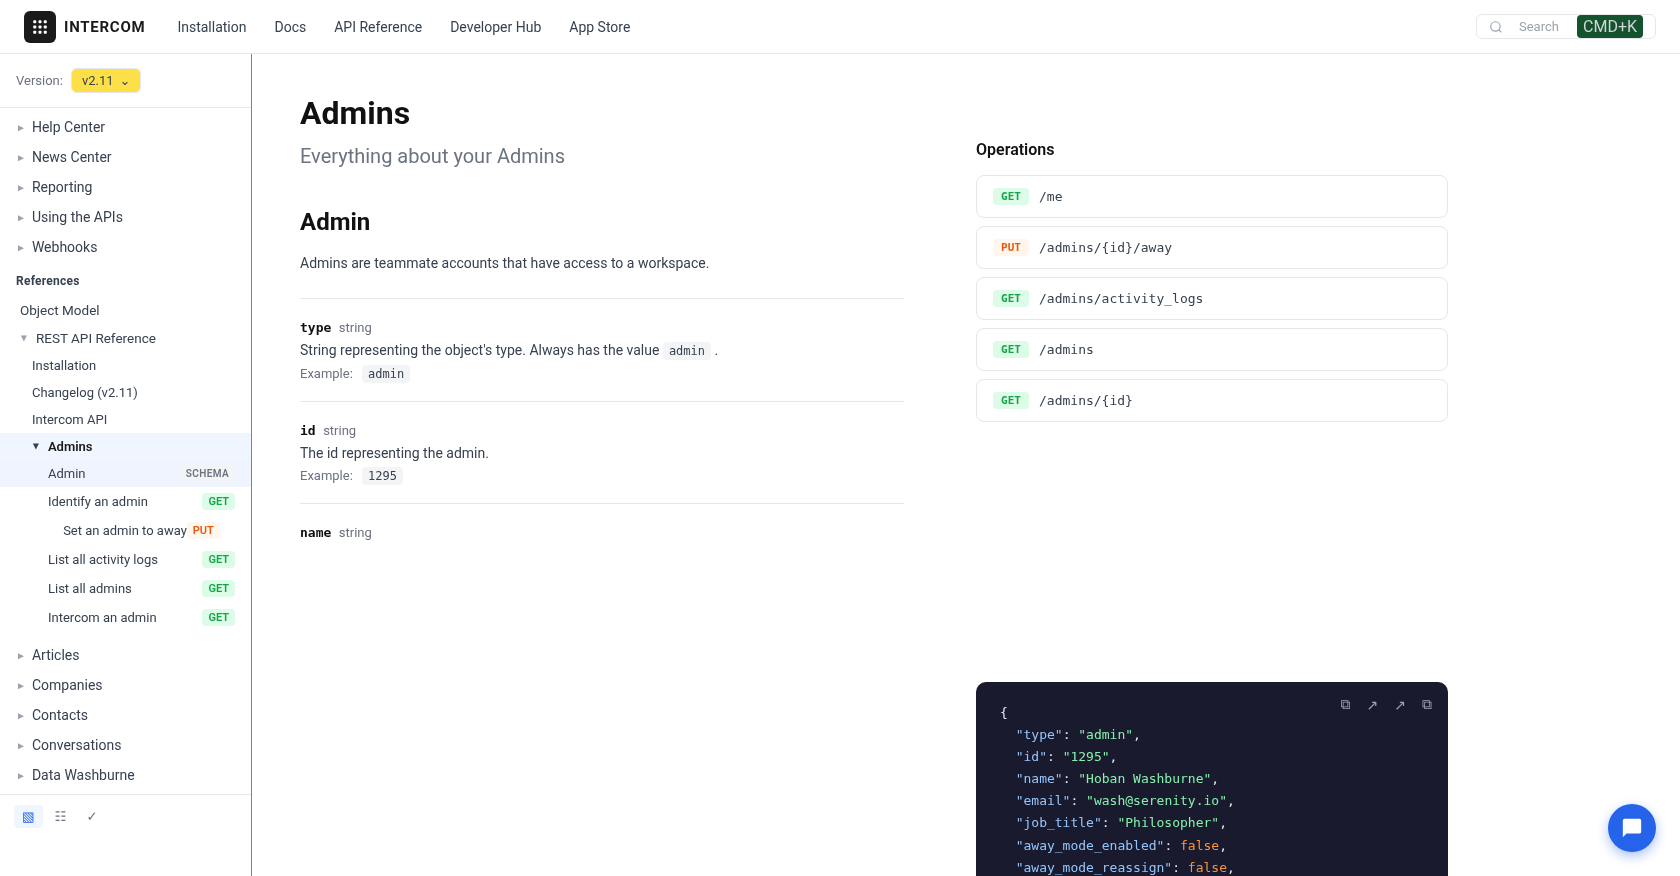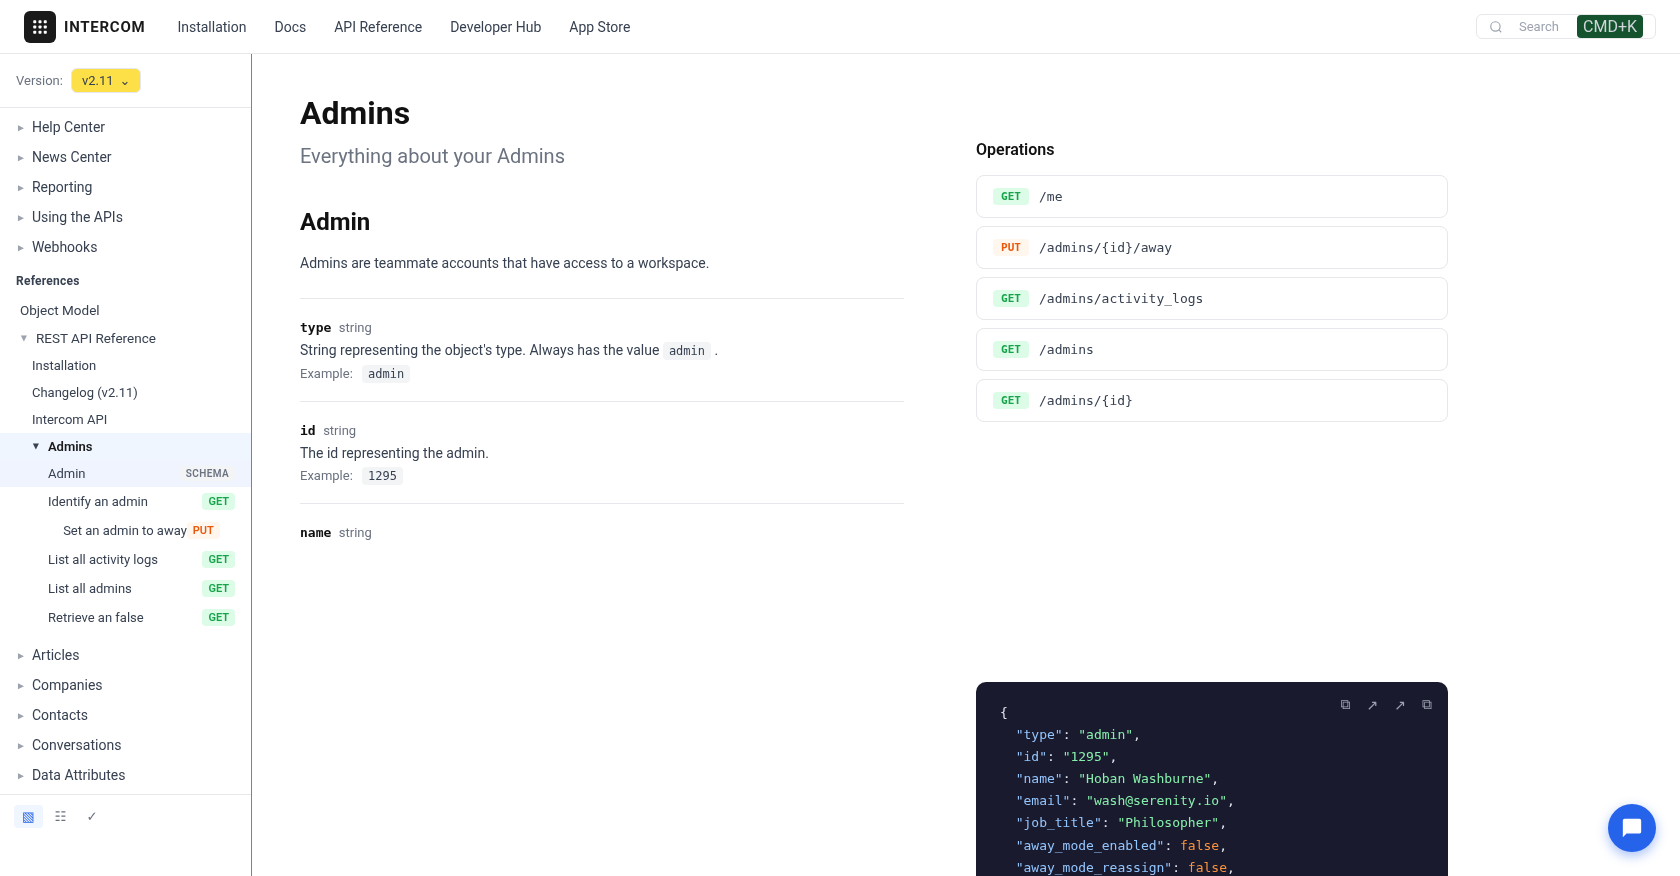--- a/index.html
+++ b/index.html
@@ -265,21 +265,21 @@
           </div>
           <div style="display:flex;align-items:center;justify-content:space-between;padding:6px 16px 6px 48px;cursor:pointer;font-size:13px;color:#374151;">
             <span>List all activity logs</span>
             <span class="badge badge-get">GET</span>
           </div>
           <div style="display:flex;align-items:center;justify-content:space-between;padding:6px 16px 6px 48px;cursor:pointer;font-size:13px;color:#374151;">
             <span>List all admins</span>
             <span class="badge badge-get">GET</span>
           </div>
           <div style="display:flex;align-items:center;justify-content:space-between;padding:6px 16px 6px 48px;cursor:pointer;font-size:13px;color:#374151;">
-            <span>Retrieve an false</span>
+            <span>Intercom an admin</span>
             <span class="badge badge-get">GET</span>
           </div>
         </div>
       </div>
     </div>
 
     <div class="sidebar-section">
       <div class="sidebar-item">
         <div class="sidebar-item-row">
           <span class="chevron">►</span>
@@ -300,21 +300,21 @@
       </div>
       <div class="sidebar-item">
         <div class="sidebar-item-row">
           <span class="chevron">►</span>
           <span>Conversations</span>
         </div>
       </div>
       <div class="sidebar-item">
         <div class="sidebar-item-row">
           <span class="chevron">►</span>
-          <span>Data Attributes</span>
+          <span>Data Washburne</span>
         </div>
       </div>
     </div>
 
     <div class="sidebar-bottom-toolbar">
       <button class="toolbar-icon-btn active" title="Grid view">▧</button>
       <button class="toolbar-icon-btn" title="List view">☷</button>
       <button class="toolbar-icon-btn" title="Columns view">✓</button>
     </div>
   </aside>

